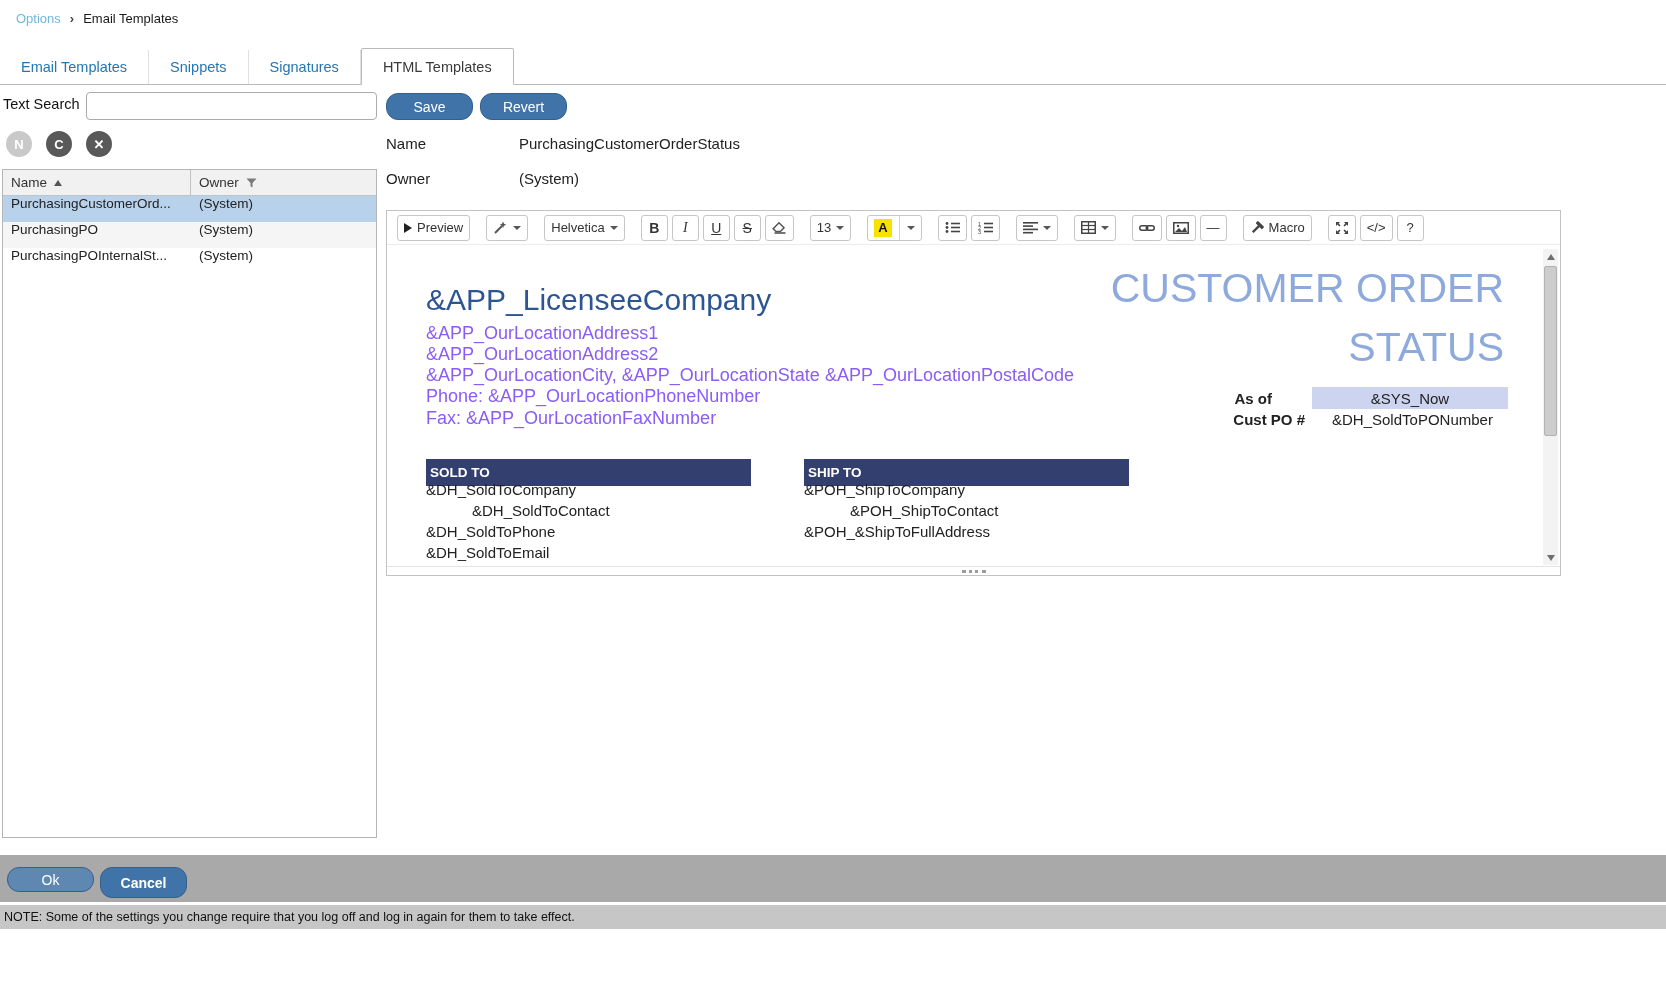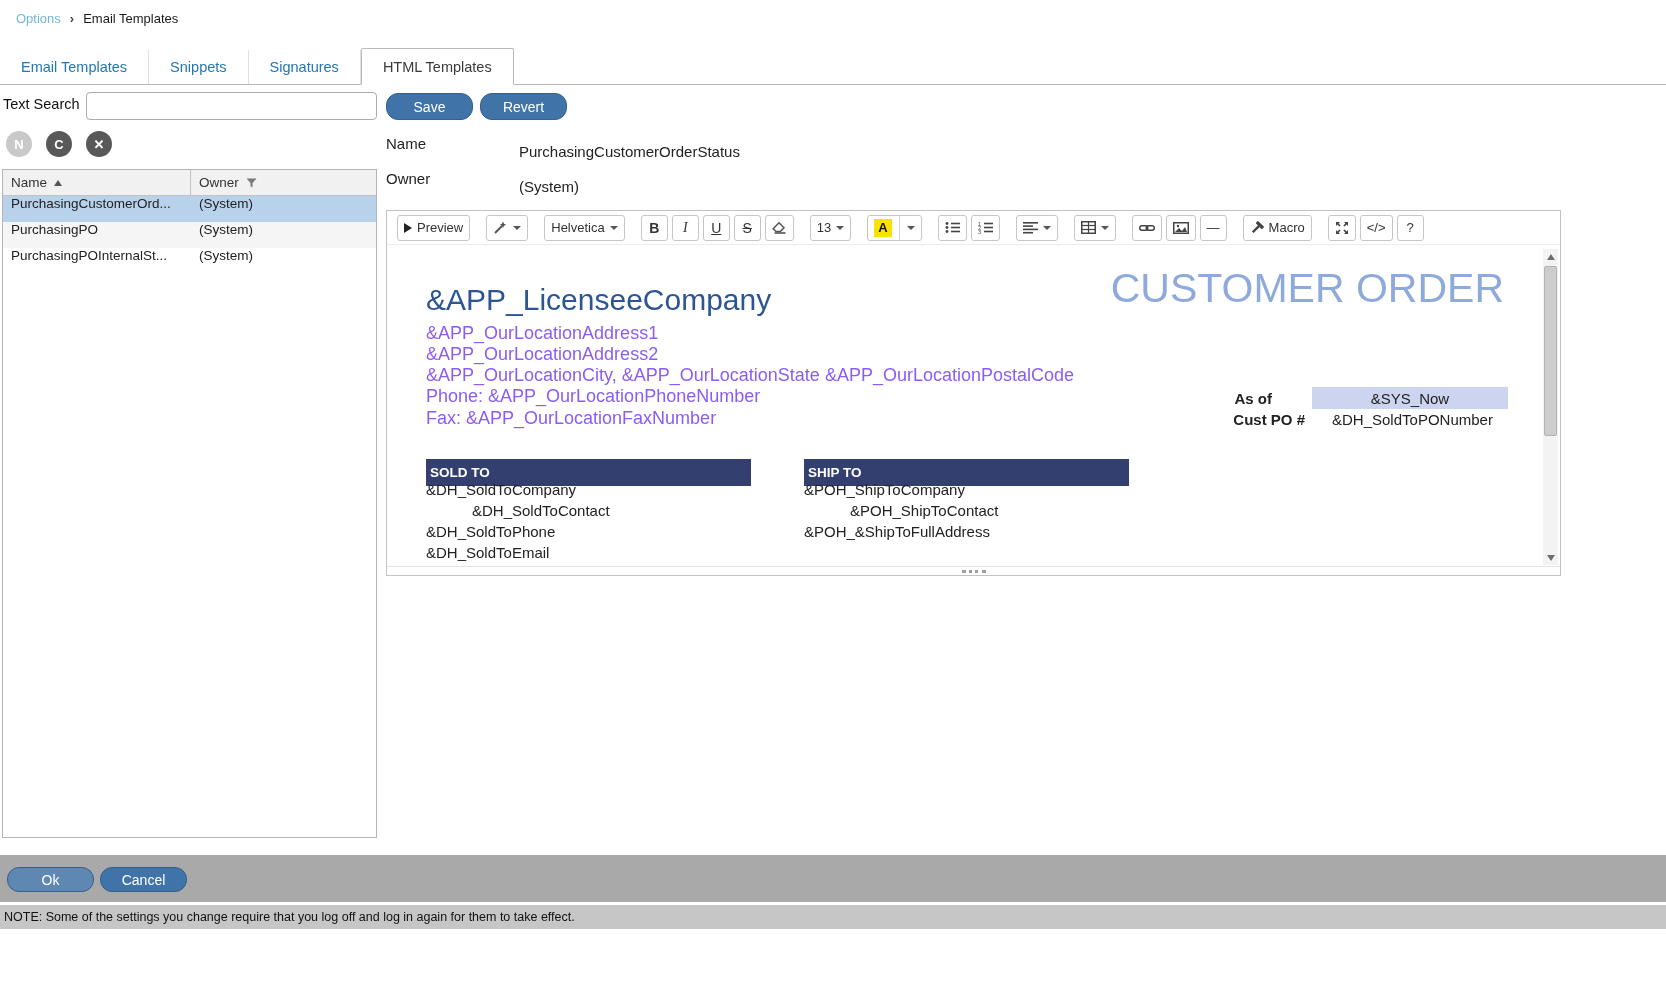--- a/index.html
+++ b/index.html
@@ -43,21 +43,21 @@
   .lt-row .cell-name { width: 188px; padding: 0 8px; white-space: nowrap; overflow: hidden; }
   .lt-row .cell-owner { flex: 1; padding: 0 8px; }
   .lt-row.selected { background: #b9d2ec; }
   .lt-row.alt { background: #f5f5f5; }
 
   
   .btn-blue { background: #4074a8; border: 1px solid #35608c; color: #fff; border-radius: 12px; font-size: 14px; display: flex; align-items: center; justify-content: center; cursor: pointer; font-family: inherit; }
   #save-btn   { position: absolute; top: 93px; left: 386px; width: 87px; height: 27px; }
   #revert-btn { position: absolute; top: 93px; left: 480px; width: 87px; height: 27px; }
   .fld-label { position: absolute; left: 386px; font-size: 15px; color: #222; }
-  .fld-value { position: absolute; left: 519px; font-size: 15px; color: #222; margin-top: 8px; }
+  .fld-value { position: absolute; left: 519px; font-size: 15px; color: #222; }
   #name-label { top: 135px; } #name-value { top: 135px; }
   #owner-label { top: 170px; } #owner-value { top: 170px; }
 
   
   #editor { position: absolute; top: 210px; left: 386px; width: 1175px; height: 366px; border: 1px solid #c2c2c2; background: #fff; }
   #editor-toolbar { position: absolute; top: 0; left: 0; right: 0; height: 34px; display: flex; align-items: center; padding: 0 10px; gap: 4px; border-bottom: 1px solid #ececec; }
   .tb { height: 26px; min-width: 27px; border: 1px solid #c6c6c6; border-radius: 3px; background: #fff; display: inline-flex; align-items: center; justify-content: center; padding: 0 6px; font-size: 13px; color: #333; cursor: pointer; gap: 5px; white-space: nowrap; }
   .tb-sp { width: 8px; flex: none; }
   .caret { width: 0; height: 0; border-left: 4px solid transparent; border-right: 4px solid transparent; border-top: 4px solid #555; }
   .play { width: 0; height: 0; border-top: 5px solid transparent; border-bottom: 5px solid transparent; border-left: 8px solid #222; }
@@ -92,21 +92,21 @@
   .tri-down { width: 0; height: 0; border-left: 4px solid transparent; border-right: 4px solid transparent; border-top: 6px solid #6e6e6e; }
   #sb-thumb { position: absolute; left: 1px; top: 17px; width: 13px; height: 170px; background: #cdcdcd; border: 1px solid #b2b2b2; border-radius: 2px; cursor: pointer; }
 
   
   #ed-grip { position: absolute; bottom: 0; left: 0; right: 0; height: 9px; border-top: 1px solid #e3e3e3; background: #fff; display: flex; align-items: center; justify-content: center; cursor: ns-resize; }
   #ed-grip .dots { width: 24px; border-top: 3px dotted #9c9c9c; }
 
   
   #footer-bar { position: absolute; top: 855px; left: 0; width: 1666px; height: 47px; background: #a9a9a9; }
   #ok-btn     { position: absolute; top: 867px; left: 7px;   width: 87px; height: 25px; background: #5e87b1; }
-  #cancel-btn { position: absolute; top: 867px; left: 100px; width: 87px; height: 25px; }
+  #cancel-btn { position: absolute; top: 867px; left: 100px; width: 87px; height: 31px; font-weight: bold; }
   #note-bar { position: absolute; top: 905px; left: 0; width: 1666px; height: 24px; background: #c6c6c6; display: flex; align-items: center; padding: 0 4px; font-size: 12.5px; color: #111; }
 
   svg { display: block; }
 </style>
 </head>
 <body>
 
 <div id="breadcrumb">
   <span class="bc-parent">Options</span>
   <span class="bc-sep">›</span>
@@ -310,20 +310,21 @@
   <div>
     <div id="doc-company">&amp;APP_LicenseeCompany</div>
     <div id="doc-addr1" class="doc-line">&amp;APP_OurLocationAddress1</div>
     <div id="doc-addr2" class="doc-line">&amp;APP_OurLocationAddress2</div>
     <div id="doc-city" class="doc-line">&amp;APP_OurLocationCity, &amp;APP_OurLocationState &amp;APP_OurLocationPostalCode</div>
     <div id="doc-phone" class="doc-line">Phone: &amp;APP_OurLocationPhoneNumber</div>
     <div id="doc-fax" class="doc-line">Fax: &amp;APP_OurLocationFaxNumber</div>
 
     <div id="doc-title">
       <div>CUSTOMER ORDER</div>
+      <div>STATUS</div>
     </div>
 
     <div id="asof-label">As of</div>
     <div id="asof-value">&amp;SYS_Now</div>
     <div id="custpo-label">Cust PO #</div>
     <div id="custpo-value">&amp;DH_SoldToPONumber</div>
 
     <div id="soldto-bar" class="doc-bar">SOLD TO</div>
     <div id="shipto-bar" class="doc-bar">SHIP TO</div>
 

